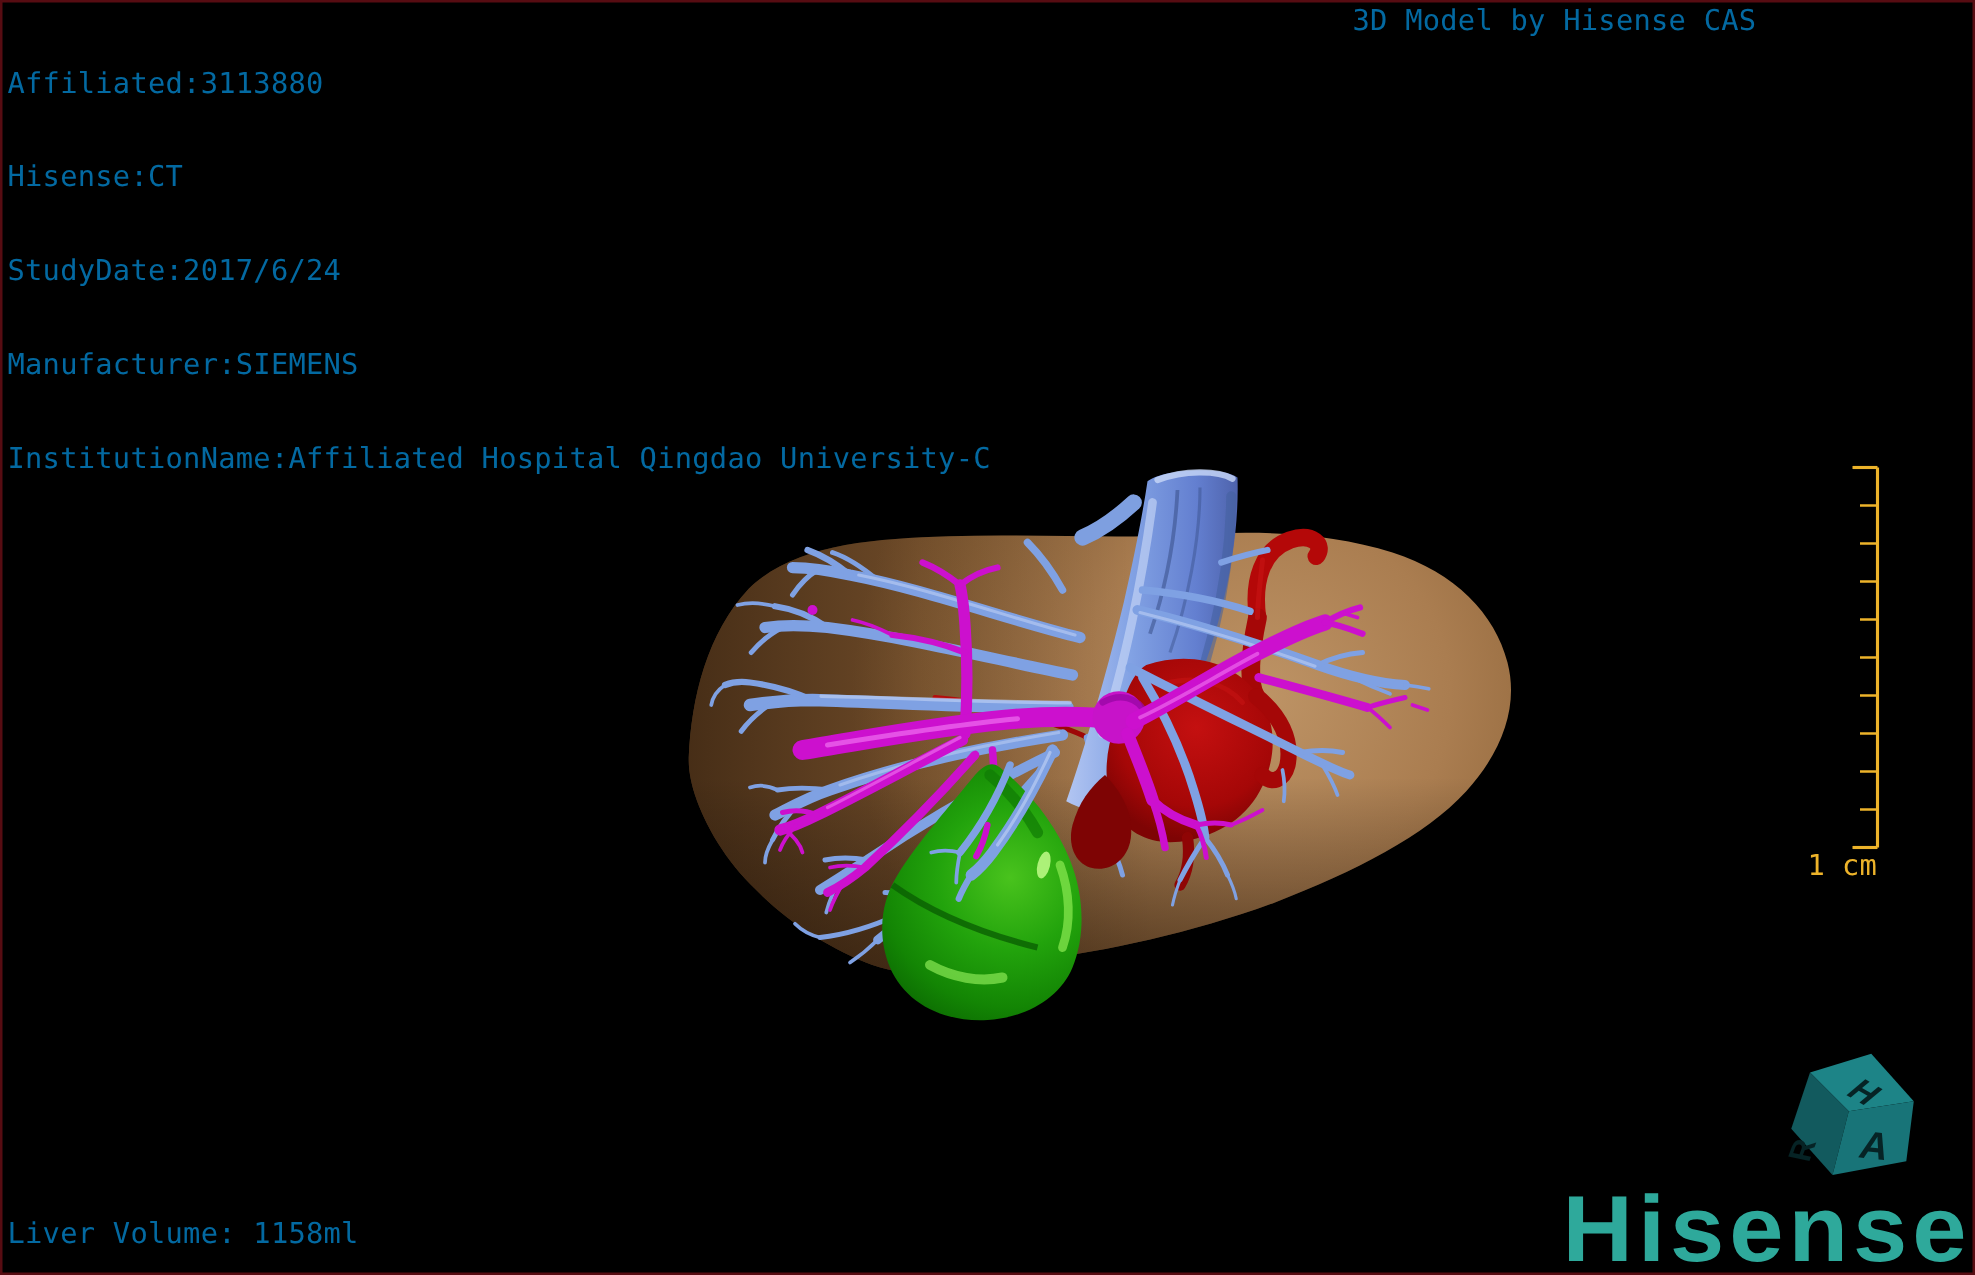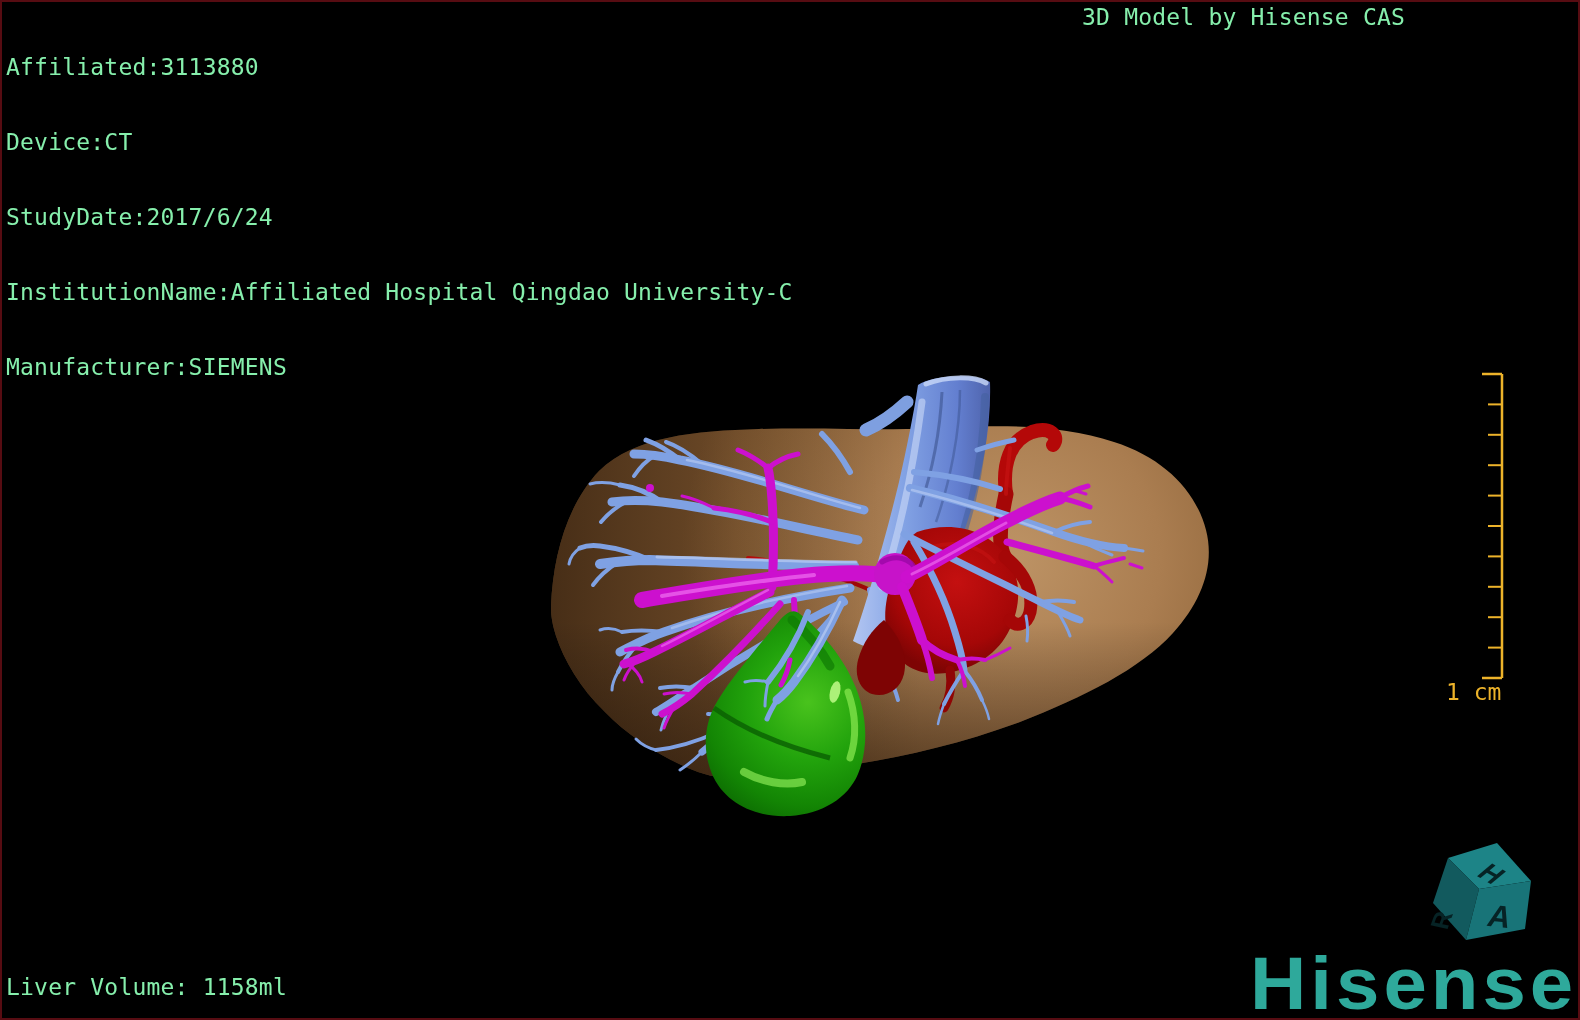--- a/index.html
+++ b/index.html
@@ -1,21 +1,21 @@
 <!DOCTYPE html>
 <html><head>
 <meta charset="utf-8">
 <style>
   html,body{margin:0;padding:0;background:#000;}
   body{width:1580px;height:1020px;overflow:hidden;position:relative;
        font-family:"DejaVu Sans Mono", monospace;}
   .screen{position:absolute;inset:0;width:1580px;height:1020px;box-sizing:border-box;
           border:2px solid #570C12;background:#000;}
   .scene{position:absolute;left:0;top:0;width:1580px;height:1020px;display:block;cursor:grab;}
-  .overlay{position:absolute;color:#86efac;font-size:23px;line-height:25px;
+  .overlay{position:absolute;color:#0369a1;font-size:23px;line-height:25px;
            white-space:pre;letter-spacing:0.2px;}
   .patient-info{left:4px;top:3px;}
   .watermark{left:1080px;top:3px;}
   .volume-label{left:4px;top:973px;}
   .logo{position:absolute;left:1248px;top:942px;color:#2EA99B;
         font-family:"Liberation Sans", sans-serif;font-weight:bold;
         font-size:78px;letter-spacing:4px;line-height:1;transform:scaleY(0.96);
         white-space:nowrap;}
 </style>
 </head>
@@ -248,24 +248,24 @@
     <polygon points="1446,856 1431,901 1464,938 1477,887" fill="#125A5E"></polygon>
     <polygon points="1477,887 1529,879 1523,927 1464,938" fill="#187478"></polygon>
     <text transform="translate(1482,878) rotate(30) skewX(-20)" fill="#062325" font-family="Liberation Sans, sans-serif" font-weight="bold" font-size="27" text-anchor="middle">H</text>
     <text transform="translate(1448,920) rotate(-70) skewX(8)" fill="#062325" font-family="Liberation Sans, sans-serif" font-weight="bold" font-size="25" text-anchor="middle">R</text>
     <text transform="translate(1495,925) rotate(6) skewX(-10)" fill="#062325" font-family="Liberation Sans, sans-serif" font-weight="bold" font-size="31" text-anchor="middle">A</text>
   </g>
 </svg>
 
 <div class="overlay patient-info">
   <div>Affiliated:3113880</div>
-  <div>Device:CT</div>
+  <div>Hisense:CT</div>
   <div>StudyDate:2017/6/24</div>
+  <div>Manufacturer:SIEMENS</div>
   <div>InstitutionName:Affiliated Hospital Qingdao University-C</div>
-  <div>Manufacturer:SIEMENS</div>
 </div>
 
 <div class="overlay watermark">3D Model by Hisense CAS</div>
 
 <div class="overlay volume-label">Liver Volume: 1158ml</div>
 
 <div class="logo">Hisense</div>
 
 </div>
 

